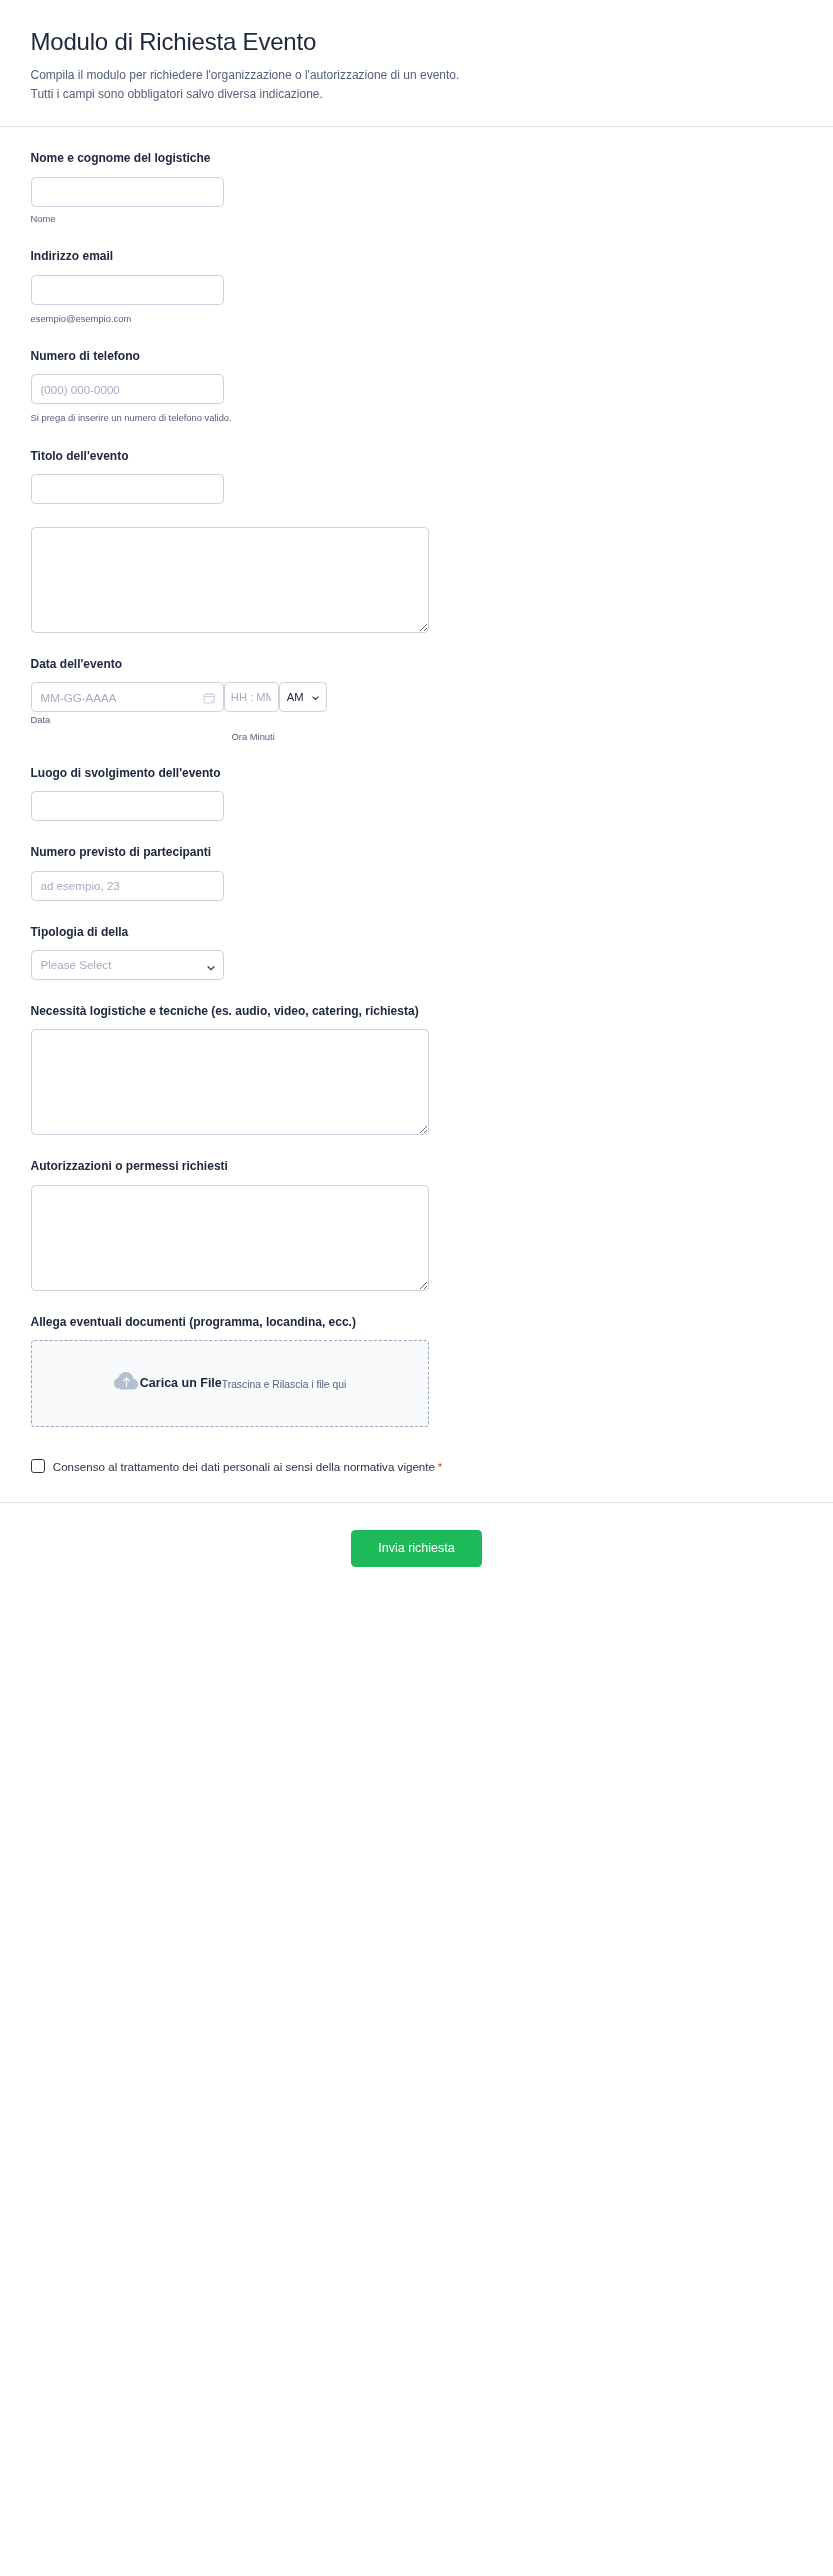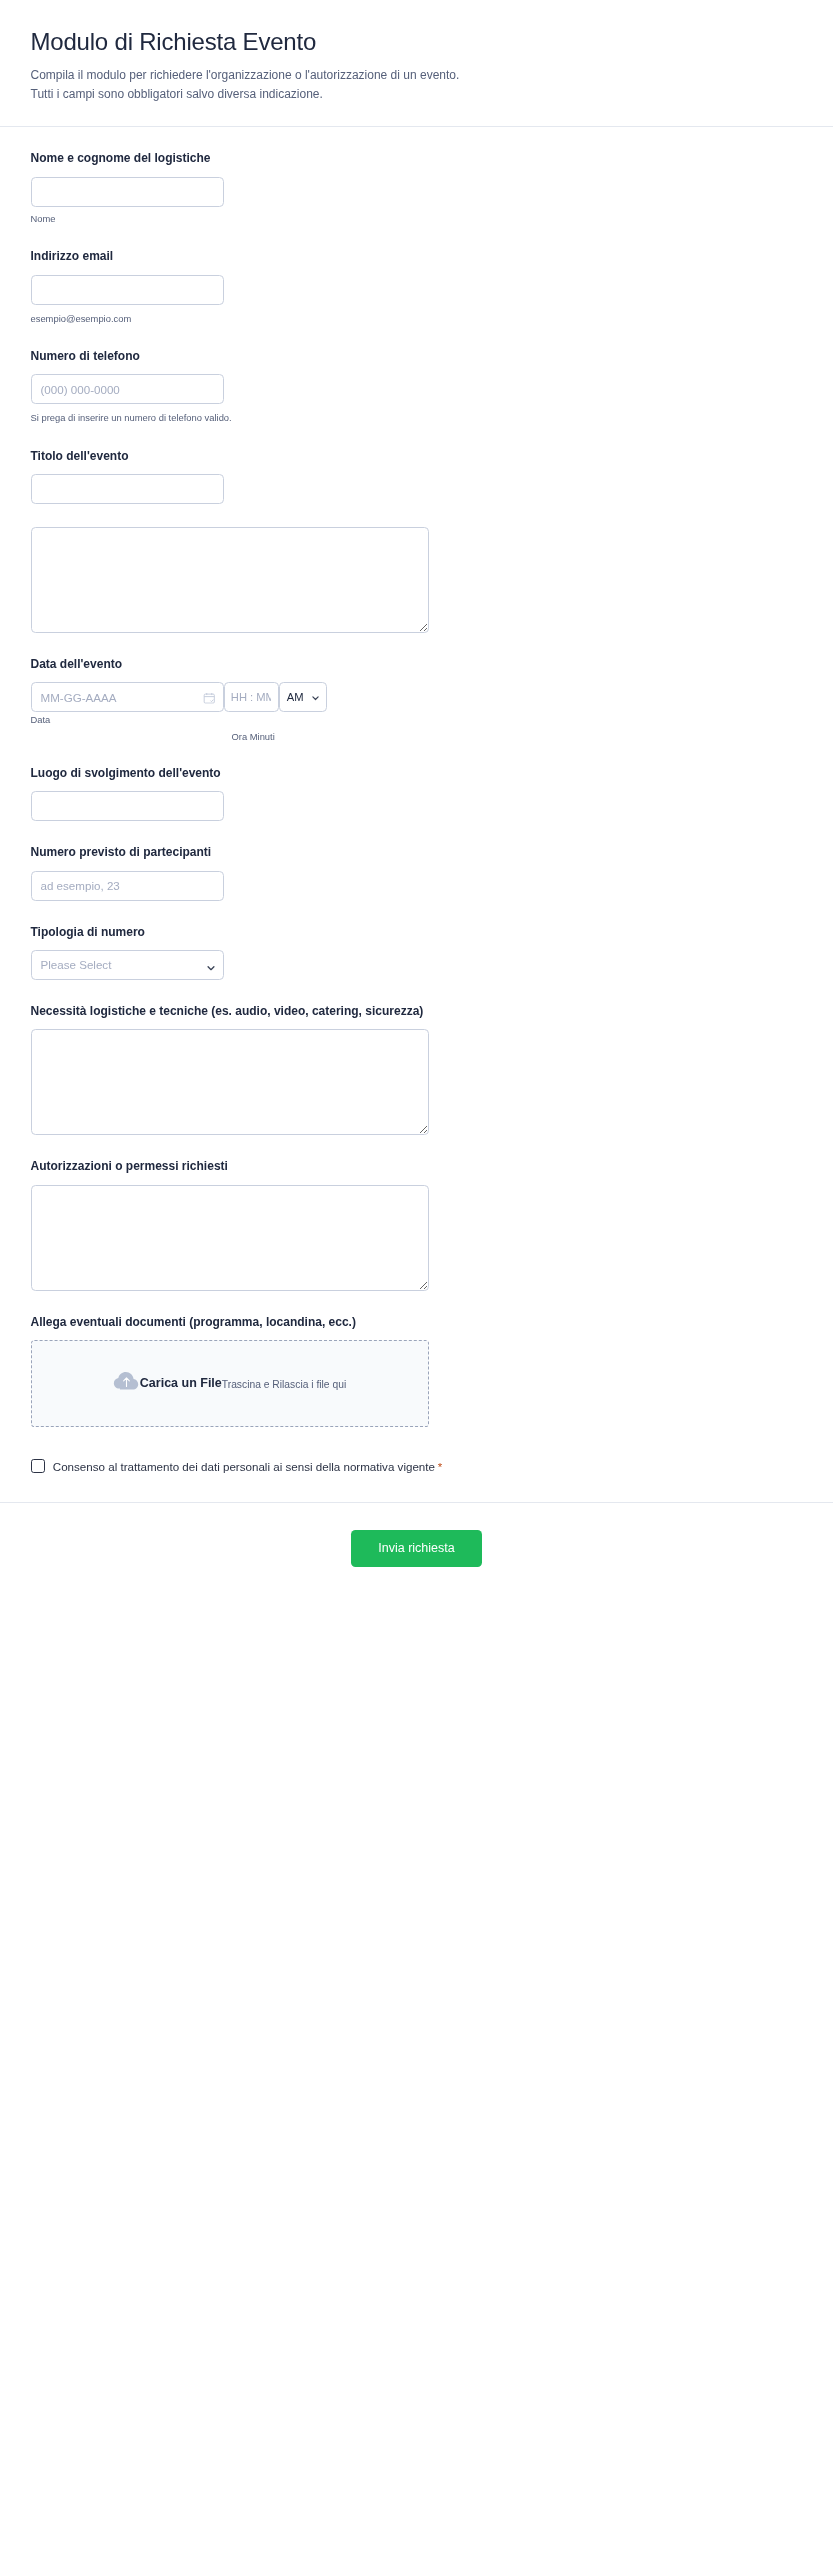--- a/index.html
+++ b/index.html
@@ -362,35 +362,35 @@
       <label class="field-label">Luogo di svolgimento dell'evento</label>
       <input class="inp" type="text" placeholder="" style="">
     </div>
 
     <div class="field">
       <label class="field-label">Numero previsto di partecipanti</label>
       <input class="inp" type="text" placeholder="ad esempio, 23" style="">
     </div>
 
     <div class="field">
-      <label class="field-label">Tipologia di numero</label>
+      <label class="field-label">Tipologia di della</label>
       <div class="select-wrap">
         <div class="select-box">
           <span>Please Select</span>
         </div>
         <span class="chev">
           <svg viewBox="0 0 12 12" fill="none" stroke="currentColor" stroke-width="1.6" stroke-linecap="round" stroke-linejoin="round">
             <path d="M2.5 4.5L6 8l3.5-3.5"></path>
           </svg>
         </span>
       </div>
     </div>
 
     <div class="field">
-      <label class="field-label">Necessità logistiche e tecniche (es. audio, video, catering, sicurezza)</label>
+      <label class="field-label">Necessità logistiche e tecniche (es. audio, video, catering, richiesta)</label>
       <textarea class="ta" placeholder="" style=""></textarea>
     </div>
 
     <div class="field">
       <label class="field-label">Autorizzazioni o permessi richiesti</label>
       <textarea class="ta" placeholder="" style=""></textarea>
     </div>
 
     <div class="field">
       <label class="field-label">Allega eventuali documenti (programma, locandina, ecc.)</label>

